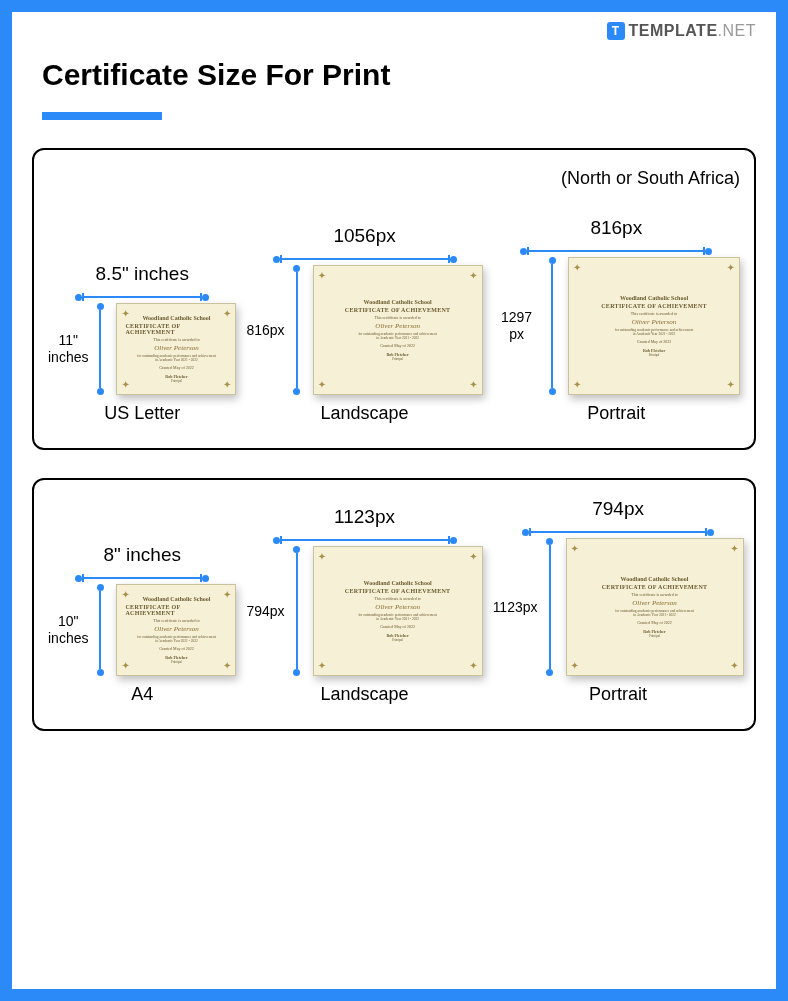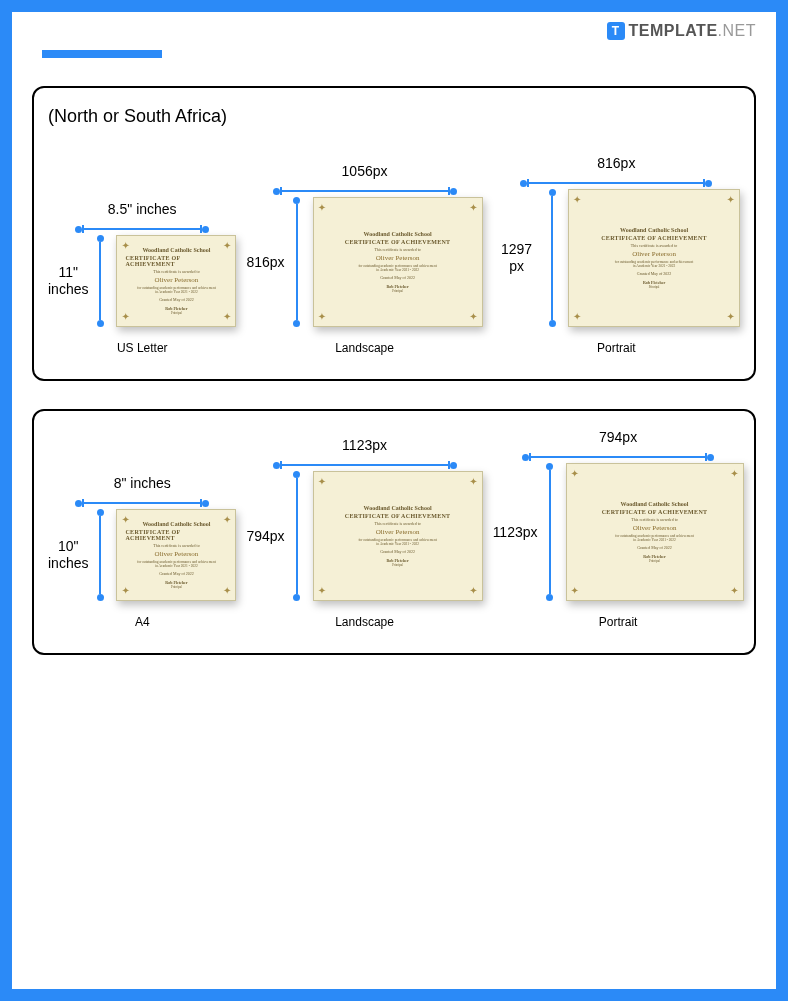--- a/index.html
+++ b/index.html
@@ -5,57 +5,58 @@
 *{margin:0;padding:0;box-sizing:border-box}
 body{font-family:Arial,Helvetica,sans-serif;background:#fff;width:788px;height:1001px;position:relative}
 .frame{border:12px solid #2b8af7;width:788px;height:1001px;padding:18px 20px;position:relative}
 .brand{position:absolute;top:10px;right:20px;display:flex;align-items:center;gap:4px}
 .brand-icon{width:18px;height:18px;background:#2b8af7;border-radius:3px;display:flex;align-items:center;justify-content:center;color:#fff;font-weight:bold;font-size:12px}
 .brand-text{font-size:16px;font-weight:bold;color:#555;letter-spacing:.5px}
 .brand-text .net{color:#999;font-weight:normal}
 .title{font-size:30px;font-weight:bold;color:#000;margin-top:28px;margin-left:10px}
 .underline{width:120px;height:8px;background:#2b8af7;margin:20px 0 28px 10px}
 .panel{border:2px solid #000;border-radius:12px;padding:18px 14px 24px;margin-bottom:28px}
-.panel-title{text-align:left;font-size:18px;font-weight:500;margin-bottom:28px}
+.panel-title{text-align:right;font-size:18px;font-weight:500;margin-bottom:28px}
 .row{display:flex;justify-content:space-around;align-items:flex-end;gap:10px}
 .item{display:flex;flex-direction:column;align-items:center}
-.dim-top{font-size:14px;margin-bottom:6px;text-align:left}
+.dim-top{font-size:19px;margin-bottom:6px;text-align:left}
 .dim-block{display:flex;align-items:center;gap:6px}
 .dim-left{font-size:14px;text-align:center;line-height:1.2;max-width:55px}
 .measure-wrap{display:flex;flex-direction:column;align-items:center}
 .bracket-h{display:flex;align-items:center;justify-content:space-between;height:12px}
 .bracket-h .dot{width:7px;height:7px;background:#2b8af7;border-radius:50%}
 .bracket-h .line{flex:1;height:2px;background:#2b8af7}
 .bracket-h .tick{width:2px;height:8px;background:#2b8af7}
 .bracket-v{display:flex;flex-direction:column;align-items:center;justify-content:space-between;width:12px;margin-right:4px}
 .bracket-v .dot{width:7px;height:7px;background:#2b8af7;border-radius:50%}
 .bracket-v .line{width:2px;flex:1;background:#2b8af7}
 .cert{background:#f5f0d6;border:1px solid #c9c29a;box-shadow:2px 4px 8px rgba(0,0,0,.25);display:flex;flex-direction:column;align-items:center;justify-content:center;padding:8px;position:relative;font-family:Georgia,serif;color:#6b5a2e}
 .cert .corner{position:absolute;font-size:10px;color:#a88f4a}
 .cert .c-tl{top:4px;left:4px}.cert .c-tr{top:4px;right:4px}.cert .c-bl{bottom:4px;left:4px}.cert .c-br{bottom:4px;right:4px}
 .cert .school{font-size:6px;font-weight:bold;margin-bottom:2px}
 .cert .heading{font-size:6px;font-weight:bold;letter-spacing:.3px;margin-bottom:2px}
 .cert .sub{font-size:4px;margin-bottom:2px}
-.cert .name{font-size:7px;color:#8a6d2e;margin-bottom:2px}
+.cert .name{font-size:7px;font-style:italic;color:#8a6d2e;margin-bottom:2px}
 .cert .body{font-size:3.5px;text-align:center;line-height:1.2;margin-bottom:3px}
 .cert .sig{font-size:4px;font-weight:bold;margin-top:2px}
 .cert .sigrole{font-size:3px}
 .cert.sm{width:120px;height:92px}
 .cert.md{width:170px;height:130px}
 .cert.lg{width:178px;height:138px}
-.caption{font-size:12px;margin-top:14px;text-align:center}
+.caption{font-size:18px;margin-top:8px;text-align:center}
 </style>
 </head>
 <body>
 
 <div class="frame">
   <div class="brand">
     <div class="brand-icon">T</div>
     <div class="brand-text"><span>TEMPLATE</span><span class="net">.NET</span></div>
   </div>
+  <h1 class="title">Certificate Size For Print</h1>
   <div class="underline"></div>
   <div id="sections">
       <div class="panel">
     <div class="panel-title">(North or South Africa)</div>
     <div class="row">
           <div class="item">
       <div class="dim-top">8.5" inches</div>
       <div class="measure-wrap">
               <div class="bracket-h" style="width:134px">
                 <span class="dot"></span>

